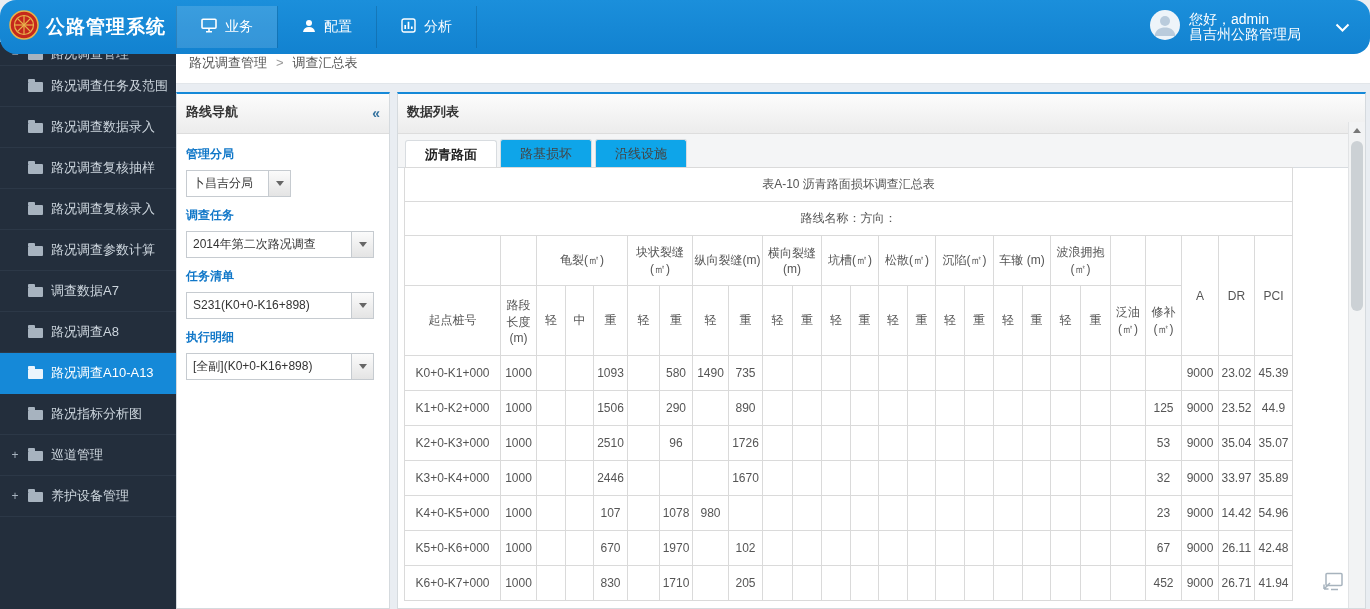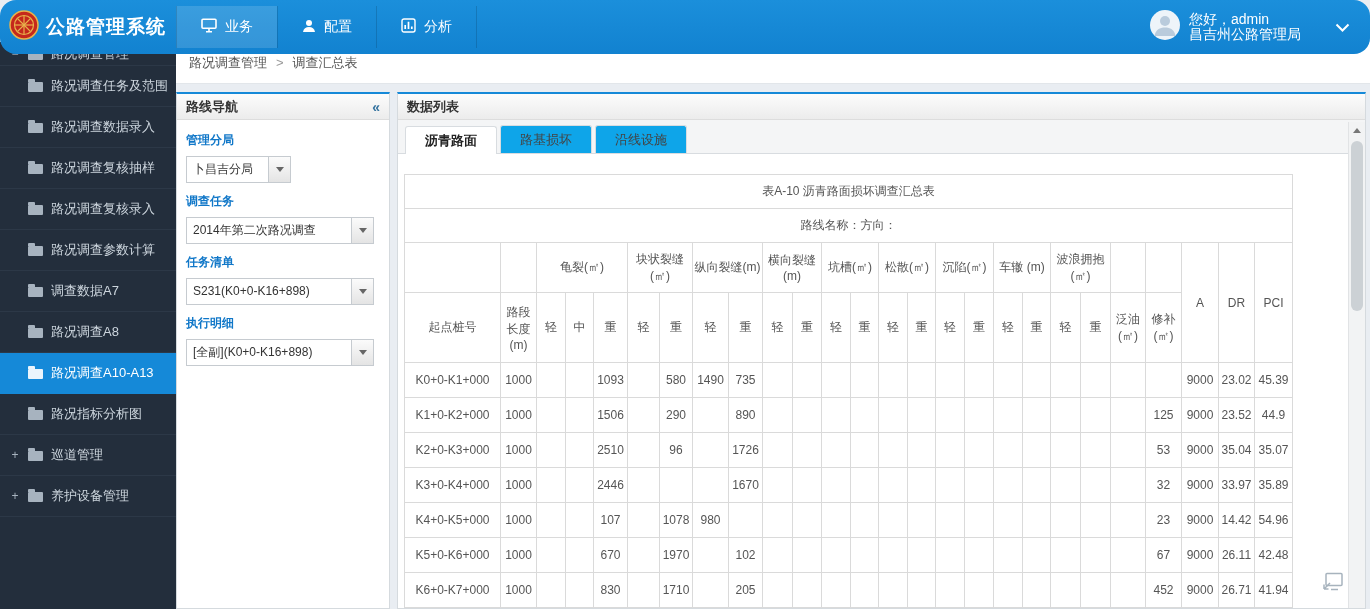--- a/index.html
+++ b/index.html
@@ -36,22 +36,22 @@
   .content { position:absolute; left:176px; top:42px; right:0; bottom:0; }
   .breadcrumb { position:absolute; top:0; left:0; right:0; height:42px; background:#fff;
     border-bottom:1px solid #e2e6ea; display:flex; align-items:center; gap:9px;
     padding-left:13px; font-size:13px; color:#555; }
   .bc-sep { color:#999; }
 
   .panel { position:absolute; top:50px; bottom:0; background:#fff;
     border:1px solid #d5dade; border-top:2px solid #1589d8; }
   .nav-panel { left:0; width:214px; }
   .main-panel { left:221px; right:4px; overflow:hidden; }
-  .panel-header { height:26px; background:linear-gradient(#fcfcfc,#ececec); border-bottom:1px solid #ddd;
-    display:flex; align-items:center; justify-content:space-between; padding:0 9px;
+  .panel-header { height:40px; background:linear-gradient(#fcfcfc,#ececec); border-bottom:1px solid #ddd;
+    display:flex; align-items:flex-end; justify-content:space-between; padding:12px 9px;
     font-size:13px; font-weight:bold; color:#333; }
   .collapse { color:#35739f; font-weight:bold; font-size:14px; cursor:pointer; }
 
   .nav-body { padding:9px 9px; }
   .field-label { color:#1077c8; font-size:12px; font-weight:bold; margin:10px 0 7px; }
   .field-label:first-child { margin-top:3px; }
   .combo { display:flex; height:27px; border:1px solid #c6cbd0; background:#fff; width:188px; }
   .combo.narrow { width:105px; }
   .combo-text { flex:1; font-size:12px; color:#333; line-height:25px; padding:0 6px;
     white-space:nowrap; overflow:hidden; cursor:text; }
@@ -59,21 +59,21 @@
     display:flex; align-items:center; justify-content:center; cursor:pointer; }
   .caret { width:0; height:0; border-left:4px solid transparent; border-right:4px solid transparent;
     border-top:5px solid #666; }
 
   .tabs { height:34px; background:#f4f5f6; border-bottom:1px solid #d8dce0; display:flex;
     gap:3px; padding:5px 7px 0; }
   .tab { padding:0 19px; line-height:27px; font-size:13px; color:#444; background:#0ea5e9;
     border:1px solid #d8dce0; border-bottom:none; border-radius:3px 3px 0 0; cursor:pointer; }
   .tab.active { background:#fff; font-weight:bold; position:relative; top:1px; line-height:28px; color:#222; }
 
-  .table-area { position:absolute; top:62px; left:6px; right:22px; bottom:0; overflow:hidden;margin-top:7px; }
+  .table-area { position:absolute; top:62px; left:6px; right:22px; bottom:0; overflow:hidden; }
   .data-table { border-collapse:collapse; table-layout:fixed; margin-top:11px; }
   .data-table th, .data-table td { border:1px solid #dadada; font-size:12px; color:#555;
     text-align:center; vertical-align:middle; font-weight:normal; padding:1px; word-break:break-all; }
   .t-title { height:34px; font-size:13px; color:#333; }
   .t-sub { height:34px; color:#444; }
   tr.h1 th { height:50px; }
   tr.h2 th { height:70px; }
   tr.drow td { height:35px; cursor:default; }
 
   .vscroll { position:absolute; top:28px; right:0; bottom:0; width:17px;

